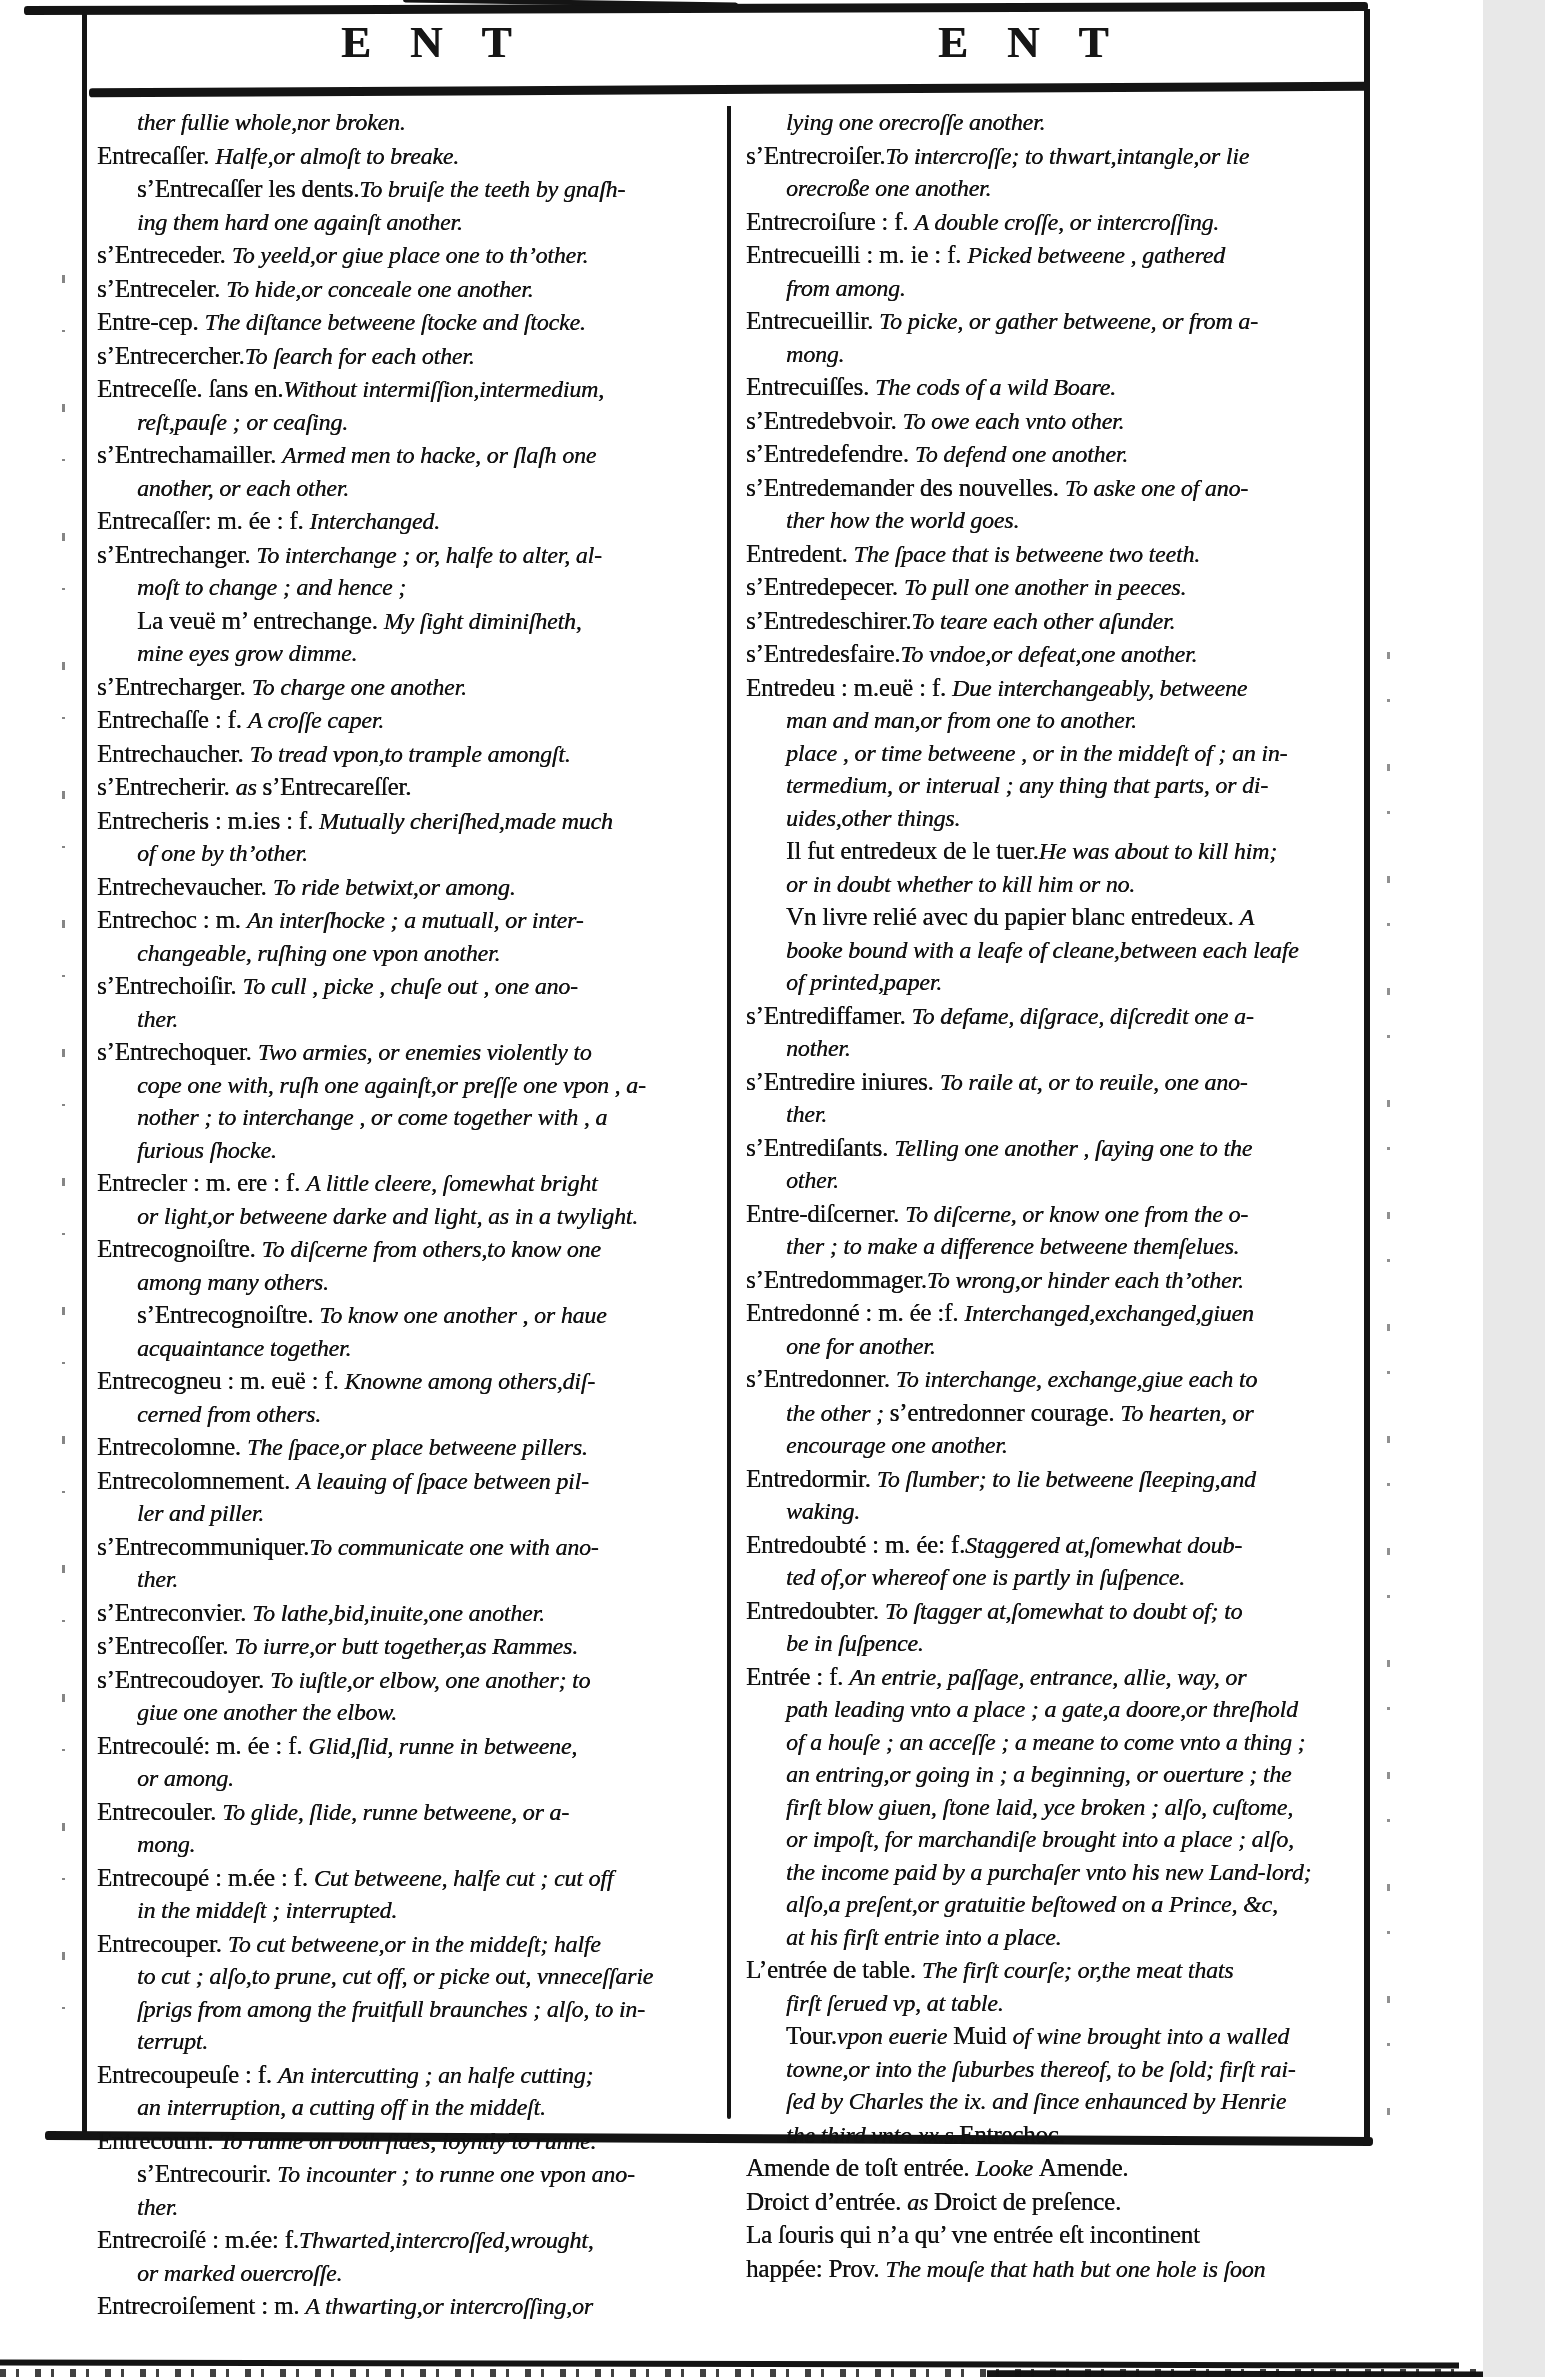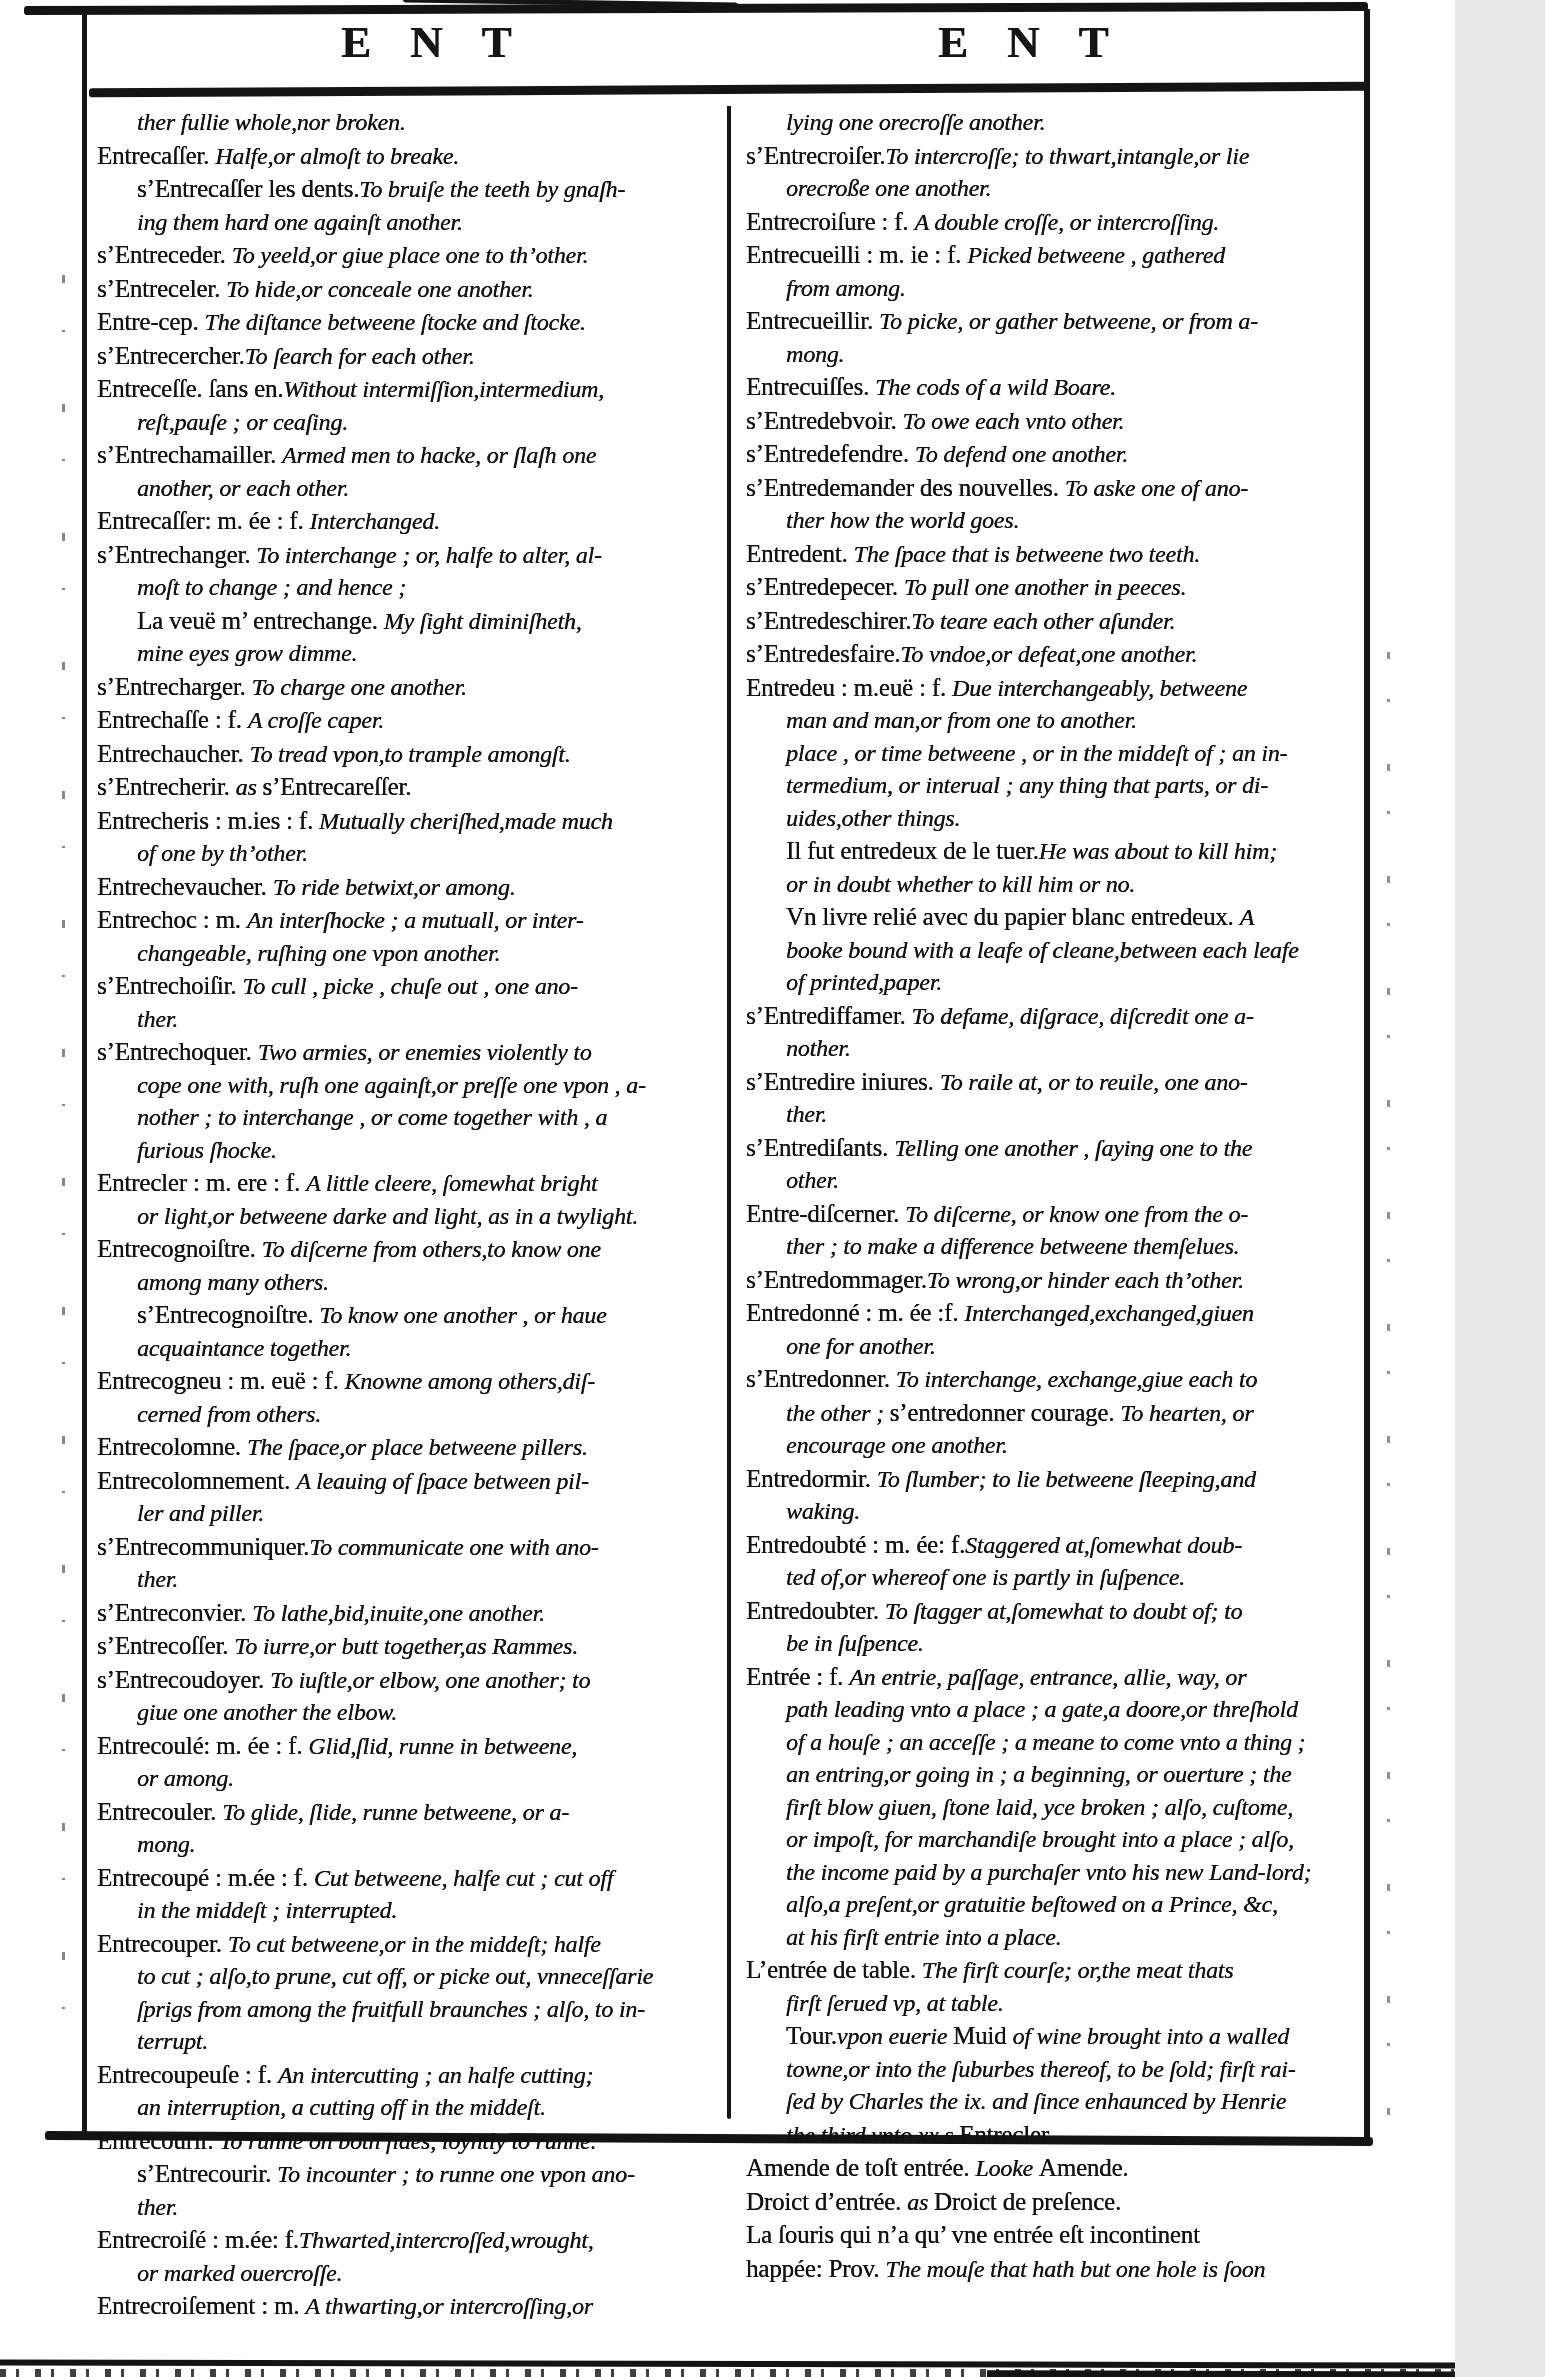--- a/index.html
+++ b/index.html
@@ -1,17 +1,17 @@
 <!DOCTYPE html>
 <html style="font-size:13.7px"><head>
 <meta charset="utf-8">
 <style>
   html,body{margin:0;padding:0;background:#e8e8e8;}
   #page{position:relative;width:1455px;height:2377px;background:#ffffff;overflow:hidden;
-        font-family:"Liberation Serif","DejaVu Serif",serif;color:#121212;}
+        font-family:"Liberation Serif","DejaVu Serif",serif;color:#121212;padding-left:28px;}
   
   .rule{position:absolute;background:#141414;}
   #top-border{left:24px;top:4.3px;width:1344px;height:9.4px;transform:rotate(-0.18deg);border-radius:3.4px;}
   #top-border-bump{left:403px;top:0px;width:335px;height:5.1px;transform:rotate(0.9deg);border-radius:2.6px;}
   #head-rule{left:89px;top:85px;width:1280px;height:8.6px;transform:rotate(-0.3deg);border-radius:3.4px;}
   #left-border{left:82px;top:13.7px;width:5.1px;height:2126px;}
   #right-border{left:1364px;top:8.6px;width:6px;height:2131px;}
   #col-divider{left:727px;top:106px;width:4.3px;height:2013px;border-radius:0 0 6.9px 6.9px;}
   #bottom-border{left:45px;top:2134px;width:1328px;height:9.4px;transform:rotate(0.25deg);border-radius:3.4px;}
   #scan-bottom-line{left:0px;top:2361px;width:1459px;height:6px;transform:rotate(0.12deg);}
@@ -181,20 +181,20 @@
       <div class="ln ind1"><span class="it">firſt blow giuen, ſtone laid, yce broken ; alſo, cuſtome,</span></div>
       <div class="ln ind1"><span class="it">or impoſt, for marchandiſe brought into a place ; alſo,</span></div>
       <div class="ln ind1"><span class="it">the income paid by a purchaſer vnto his new Land-lord;</span></div>
       <div class="ln ind1"><span class="it">alſo,a preſent,or gratuitie beſtowed on a Prince, &amp;c,</span></div>
       <div class="ln ind1"><span class="it">at his firſt entrie into a place.</span></div>
       <div class="ln"><span class="rm">L’entrée de table. </span><span class="it">The firſt courſe; or,the meat thats</span></div>
       <div class="ln ind1"><span class="it">firſt ſerued vp, at table.</span></div>
       <div class="ln ind1"><span class="rm">Tour.</span><span class="it">vpon euerie </span><span class="rm">Muid </span><span class="it">of wine brought into a walled</span></div>
       <div class="ln ind1"><span class="it">towne,or into the ſuburbes thereof, to be ſold; firſt rai-</span></div>
       <div class="ln ind1"><span class="it">ſed by Charles the ix. and ſince enhaunced by Henrie</span></div>
-      <div class="ln ind1"><span class="it">the third vnto xx.s.</span><span class="rm">Entrecler.</span></div>
+      <div class="ln ind1"><span class="it">the third vnto xx.s.</span><span class="rm">Entrechoc.</span></div>
       <div class="ln"><span class="rm">Amende de toſt entrée. </span><span class="it">Looke </span><span class="rm">Amende.</span></div>
       <div class="ln"><span class="rm">Droict d’entrée. </span><span class="it">as </span><span class="rm">Droict de preſence.</span></div>
       <div class="ln"><span class="rm">La ſouris qui n’a qu’ vne entrée eſt incontinent</span></div>
       <div class="ln"><span class="rm">happée: Prov. </span><span class="it">The mouſe that hath but one hole is ſoon</span></div>
     </div>
 </div>
 
 
 </body></html>

